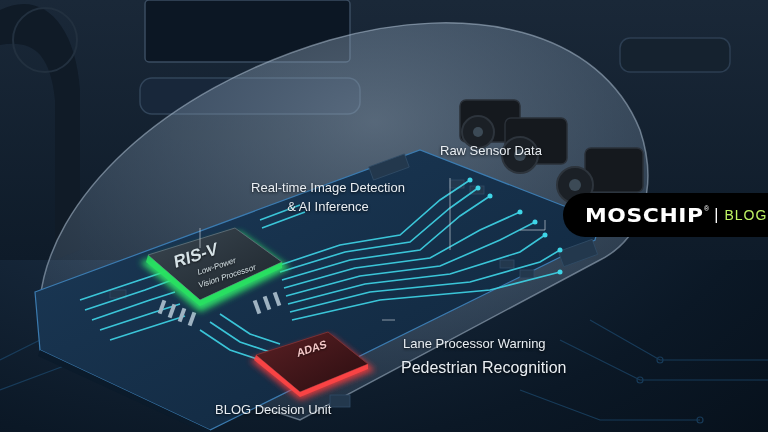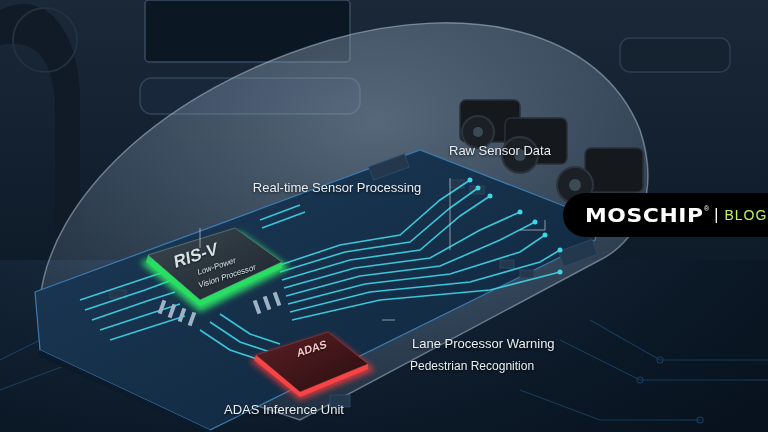--- a/index.html
+++ b/index.html
@@ -1,20 +1,20 @@
 <!DOCTYPE html>
 <html><head>
 <meta charset="utf-8">
 <style>
   html, body { margin:0; padding:0; }
   body { width:768px; height:432px; overflow:hidden; background:#0a1622; font-family:"Liberation Sans", sans-serif; }
   .scene { position:relative; width:768px; height:432px; overflow:hidden;
     background: radial-gradient(ellipse at 30% 20%, #25364a 0%, #16273a 40%, #0b1826 75%, #07111c 100%); }
   .scene svg.bg { position:absolute; left:0; top:0; }
-  .label { position:absolute; color:#e9eef3; font-size:13px; white-space:nowrap; text-shadow:0 1px 3px rgba(0,0,0,0.8);margin-left:9px; }
+  .label { position:absolute; color:#e9eef3; font-size:13px; white-space:nowrap; text-shadow:0 1px 3px rgba(0,0,0,0.8); }
   .label.center { text-align:center; }
   .brand-bar { position:absolute; left:563px; top:193px; width:215px; height:44px; background:#000; border-radius:22px 0 0 22px;
     display:flex; align-items:center; padding-left:22px; box-sizing:border-box; }
   .brand-logo { color:#fff; font-weight:bold; font-size:19px; letter-spacing:0.5px; font-family:"DejaVu Sans", sans-serif; transform:scaleX(1.15); transform-origin:left; display:inline-block; }
   .brand-reg { color:#fff; font-size:7px; position:relative; top:-7px; margin-left:16px; }
   .brand-sep { color:#fff; font-size:16px; margin:0 6px 0 5px; }
   .brand-blog { color:#bef264; font-size:14px; letter-spacing:1px; }
   .chip-text { position:absolute; color:#d6e2e6; font-weight:bold; transform-origin:left top; text-shadow:0 1px 2px rgba(0,0,0,0.6); }
 </style>
 </head>
@@ -158,25 +158,26 @@
     </g>
   </svg>
 
   <div class="chip-text" style="left:173px; top:253px; font-size:17px; transform:rotate(-18deg) skewX(-10deg);">RIS-V</div>
   <div class="chip-text" style="left:197px; top:268px; font-size:8px; font-weight:normal; transform:rotate(-18deg) skewX(-10deg);">Low-Power</div>
   <div class="chip-text" style="left:198px; top:281px; font-size:8px; font-weight:normal; transform:rotate(-18deg) skewX(-10deg);">Vision Processor</div>
   <div class="chip-text" style="left:296px; top:347px; font-size:11px; color:#f4c8c8; transform:rotate(-18deg) skewX(-10deg);">ADAS</div>
 
   <div class="label" style="left:440px; top:143px;">Raw Sensor Data</div>
   <div class="label center" style="left:228px; top:178px; width:200px; line-height:19px;">
-    <div>Real-time Sensor Processing</div>
+    <div>Real-time Image Detection</div>
+    <div>&amp; AI Inference</div>
   </div>
   <div class="label" style="left:403px; top:336px;">Lane Processor Warning</div>
-  <div class="label" style="left:401px; top:359px; font-size:12px;">Pedestrian Recognition</div>
-  <div class="label" style="left:215px; top:402px;">ADAS Inference Unit</div>
+  <div class="label" style="left:401px; top:359px; font-size:16px;">Pedestrian Recognition</div>
+  <div class="label" style="left:215px; top:402px;">BLOG Decision Unit</div>
 
   <div class="brand-bar">
     <span class="brand-logo">MOSCHIP</span>
     <span class="brand-reg">®</span>
     <span class="brand-sep">|</span>
     <span class="brand-blog">BLOG</span>
   </div>
 </div>
 
 </body></html>

